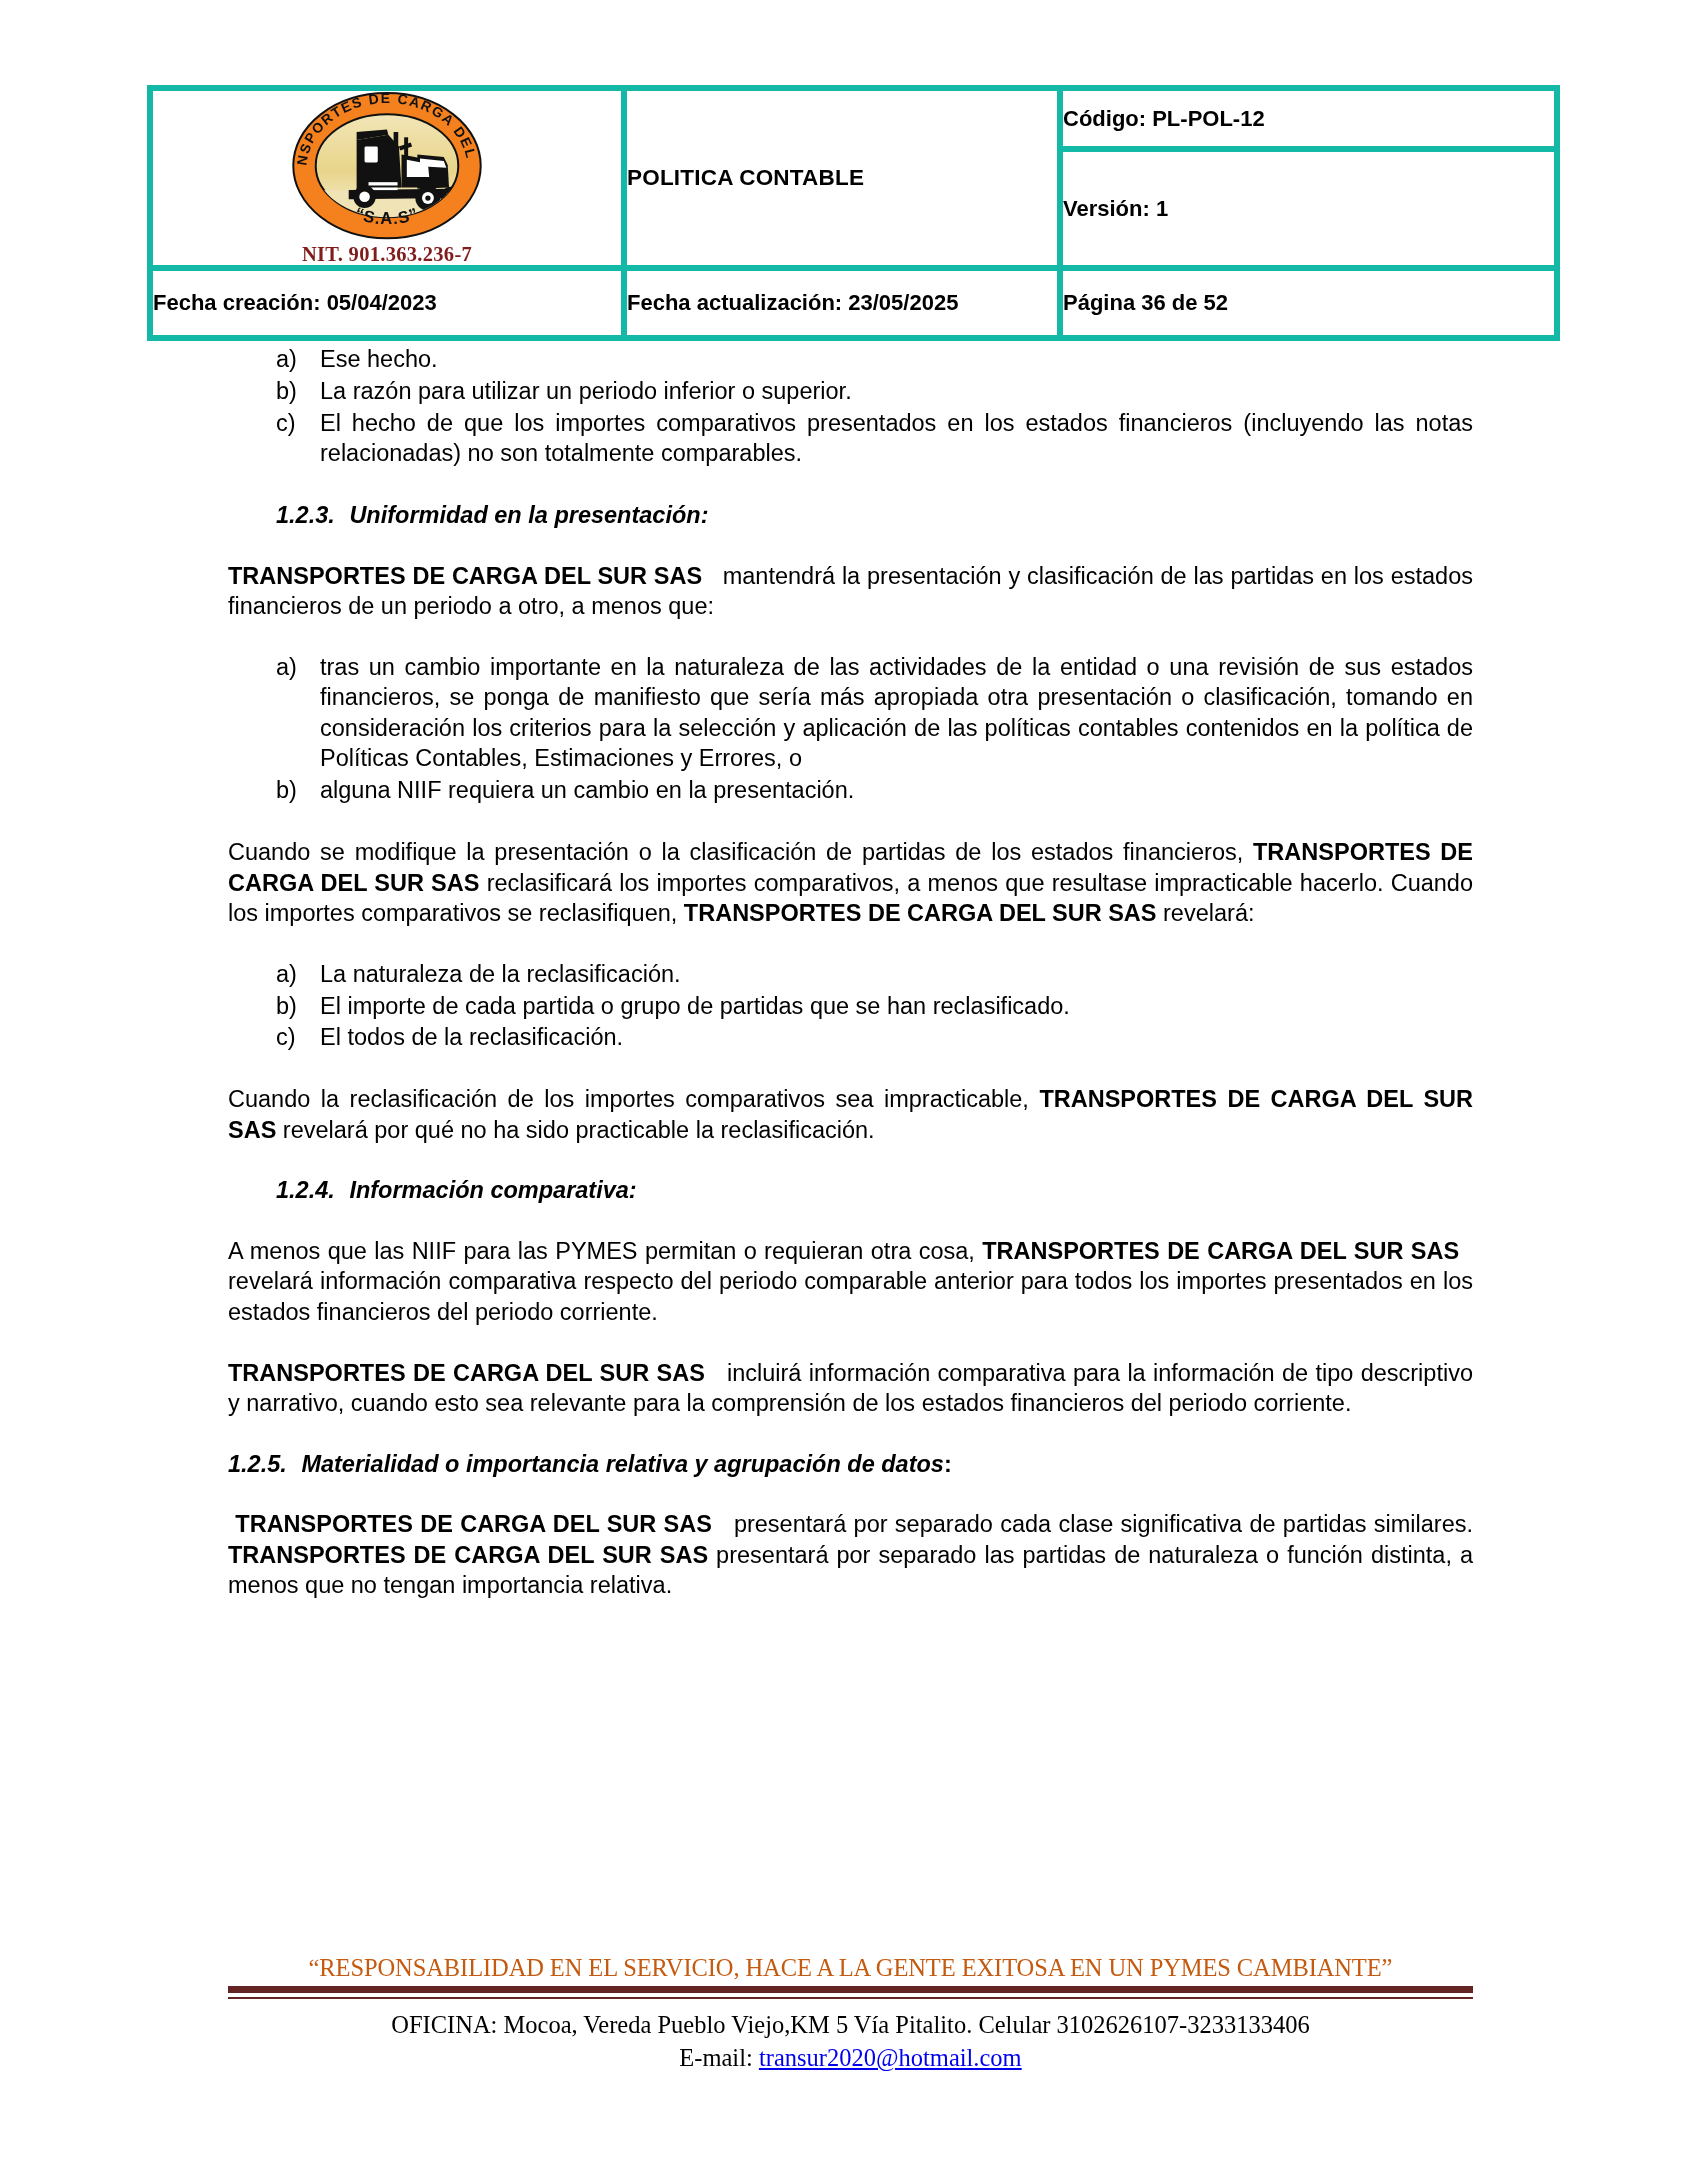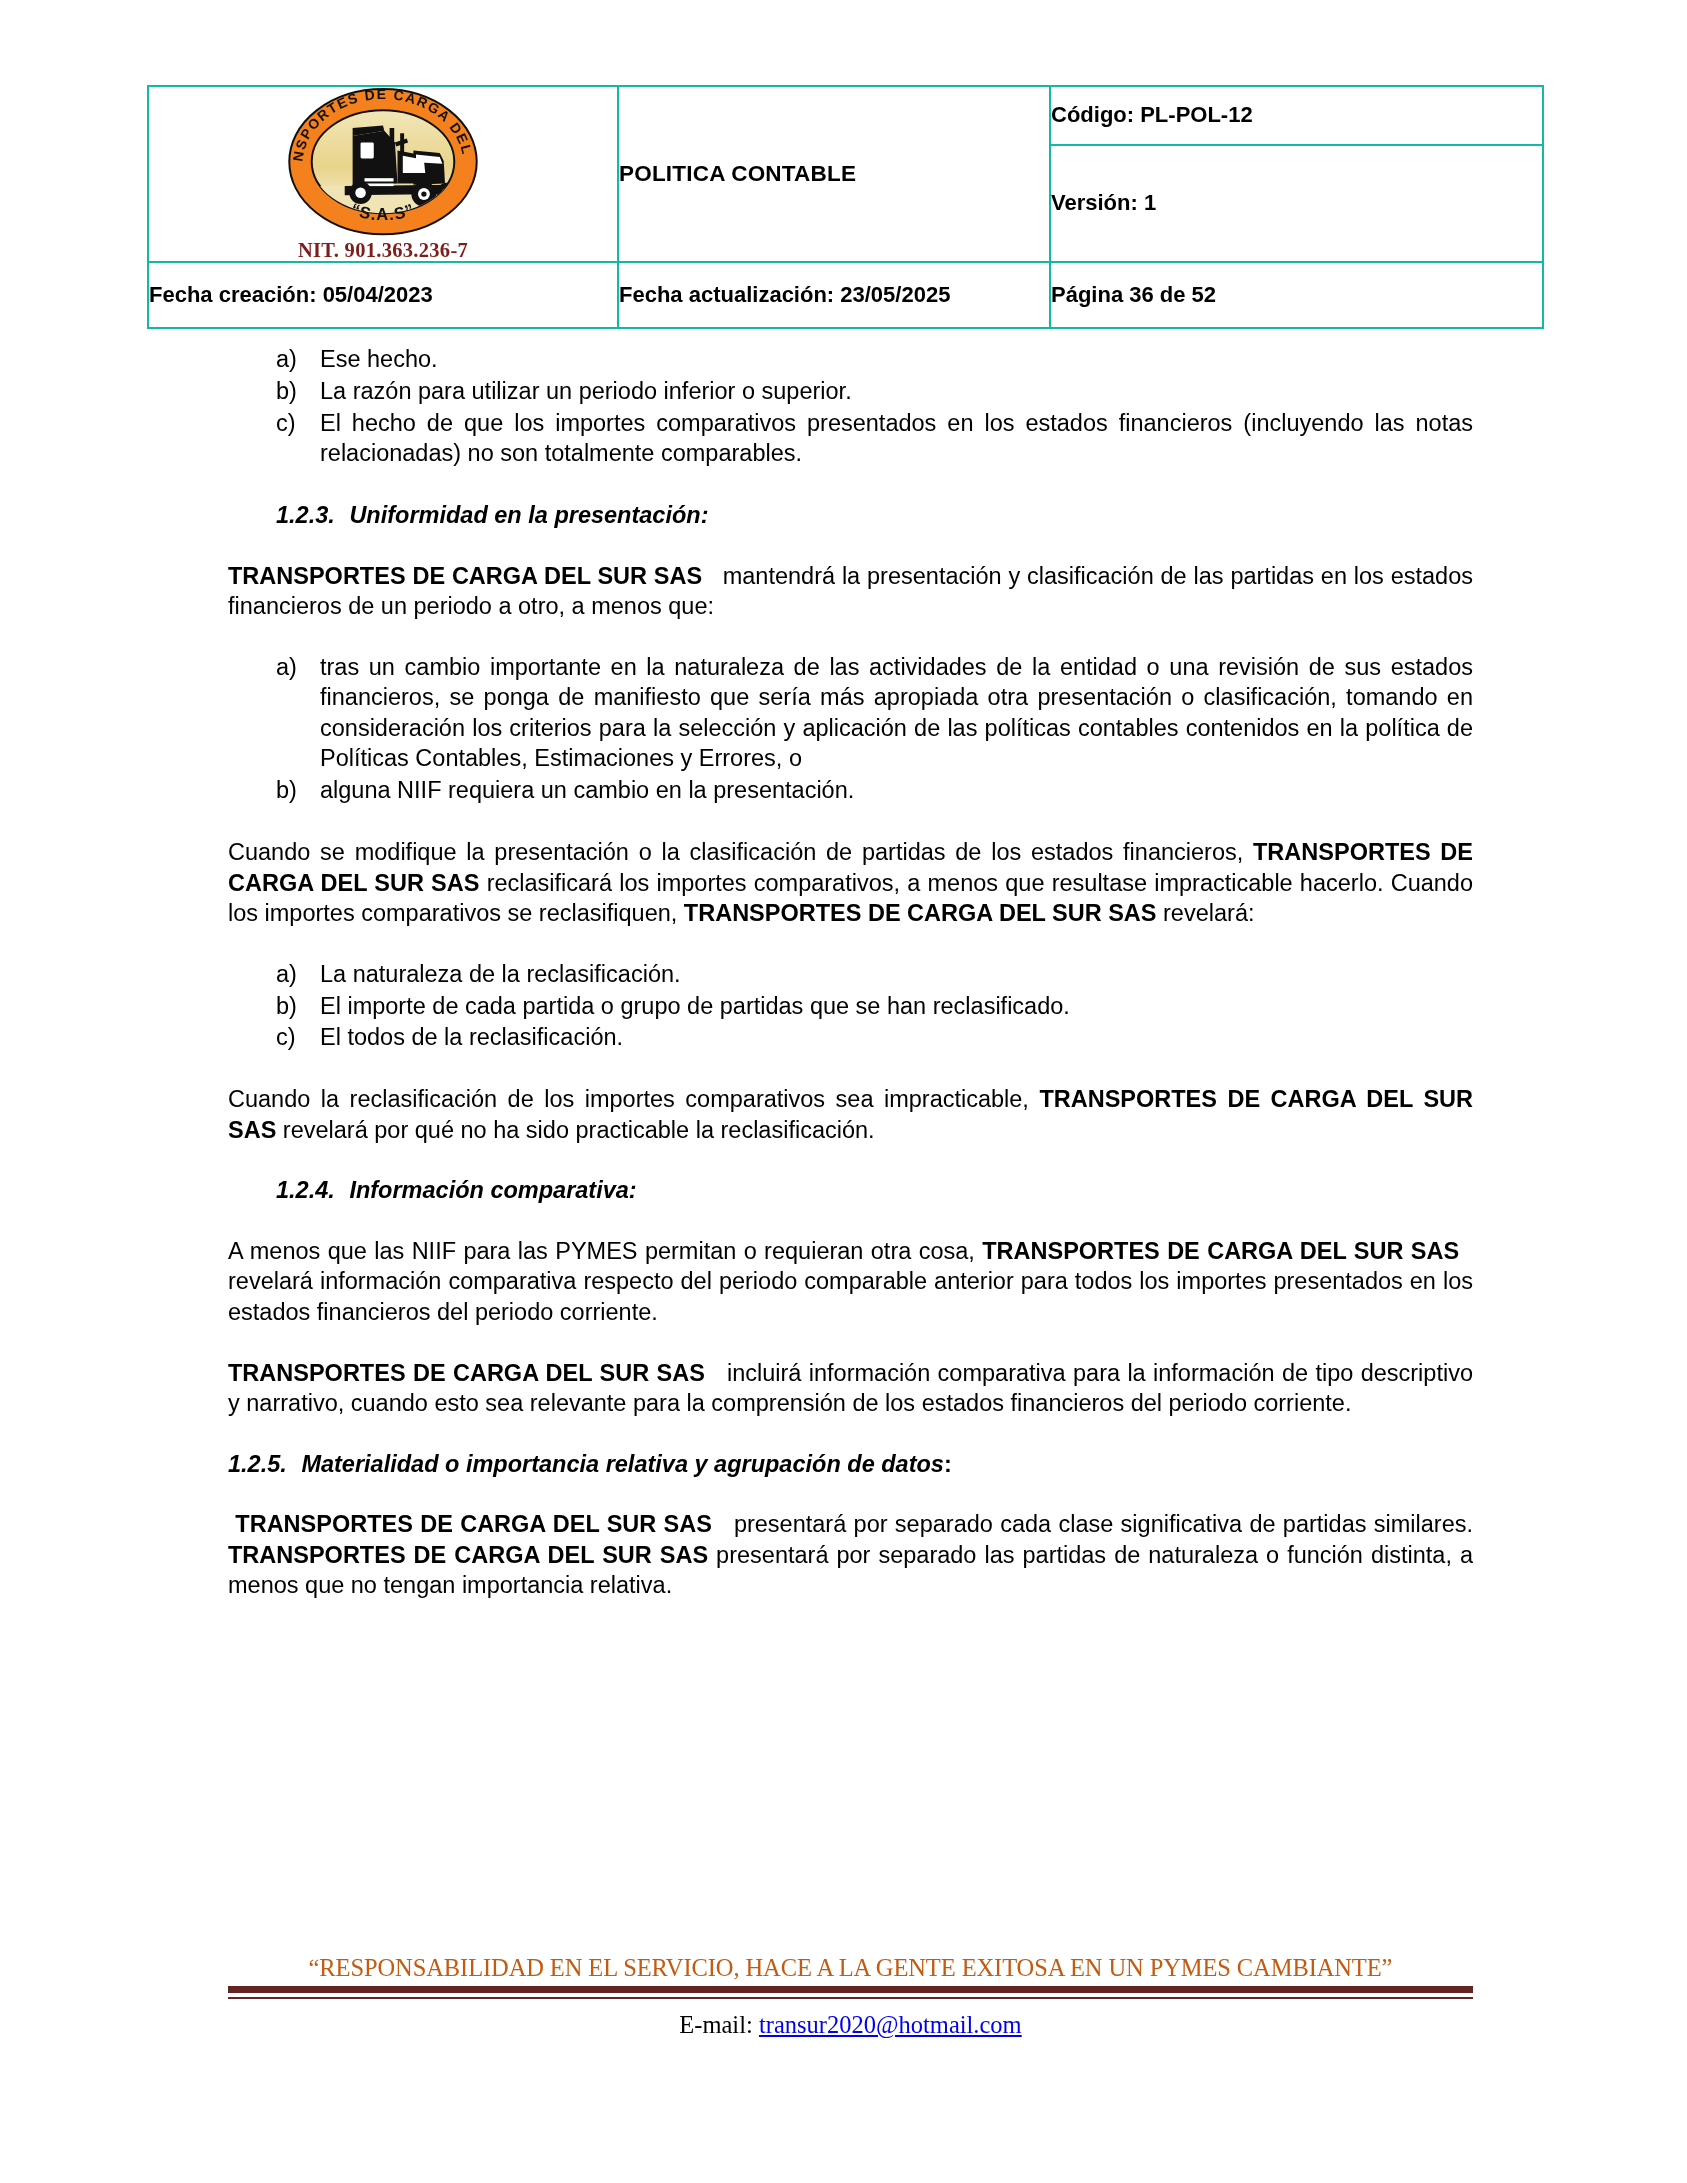--- a/index.html
+++ b/index.html
@@ -29,21 +29,21 @@
   
   .header-table {
     position: absolute;
     left: 147px;
     top: 85px;
     width: 1389px;
     border-collapse: collapse;
     table-layout: fixed;
   }
   .header-table td {
-    border: 2px solid #14b8a6;
+    border: 6px solid #14b8a6;
     padding: 0;
     vertical-align: middle;
   }
 
   .cell-logo {
     width: 468px;
     text-align: center;
     padding: 6.6px 0 4px 0;
   }
   .cell-title {
@@ -388,20 +388,21 @@
       &nbsp;<b>TRANSPORTES DE CARGA DEL SUR SAS</b>&nbsp;&nbsp;<span> presentará por separado cada clase significativa de partidas similares. </span><b>TRANSPORTES DE CARGA DEL SUR SAS</b><span> presentará por separado las partidas de naturaleza o función distinta, a menos que no tengan importancia relativa.</span>
     </p>
   </div>
 
   <div class="footer">
     <div class="tagline">“RESPONSABILIDAD EN EL SERVICIO, HACE A LA GENTE EXITOSA EN UN PYMES CAMBIANTE”</div>
     <div class="rule-thick"></div>
     <div class="rule-gap"></div>
     <div class="rule-thin"></div>
     <div class="footer-lines">
+      <div>OFICINA: Mocoa, Vereda Pueblo Viejo,KM 5 Vía Pitalito. Celular 3102626107-3233133406</div>
       <div>
         <span class="footer-label">E-mail: </span><a class="email-link" href="#">transur2020@hotmail.com</a>
       </div>
     </div>
   </div>
 
 </div>
 
 
 </body></html>

